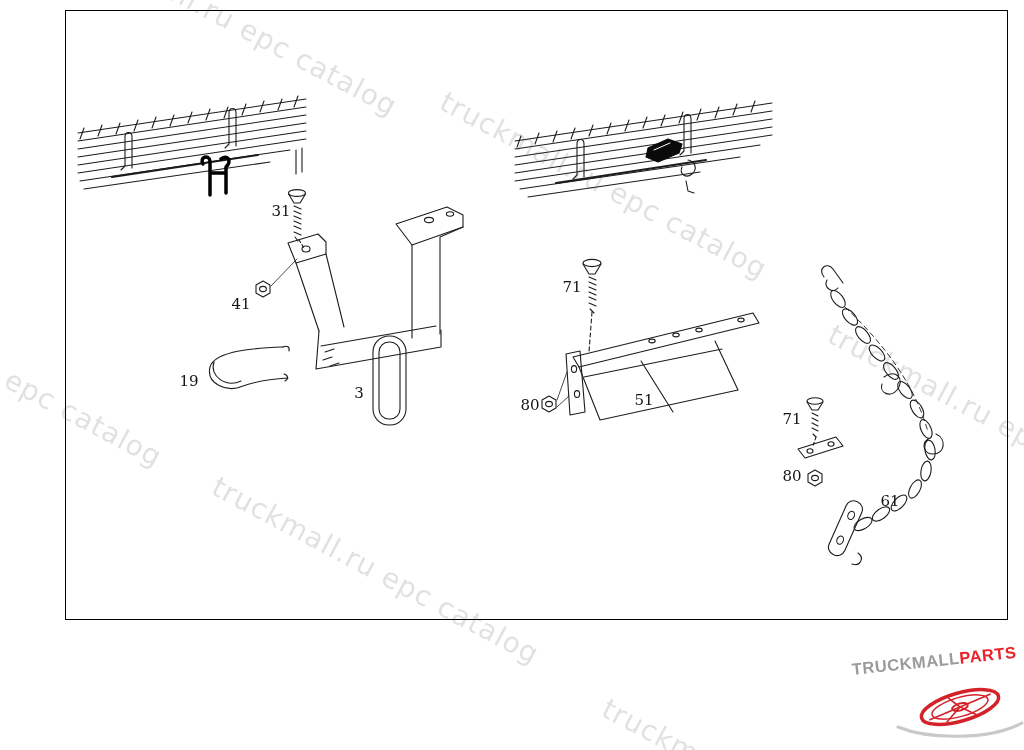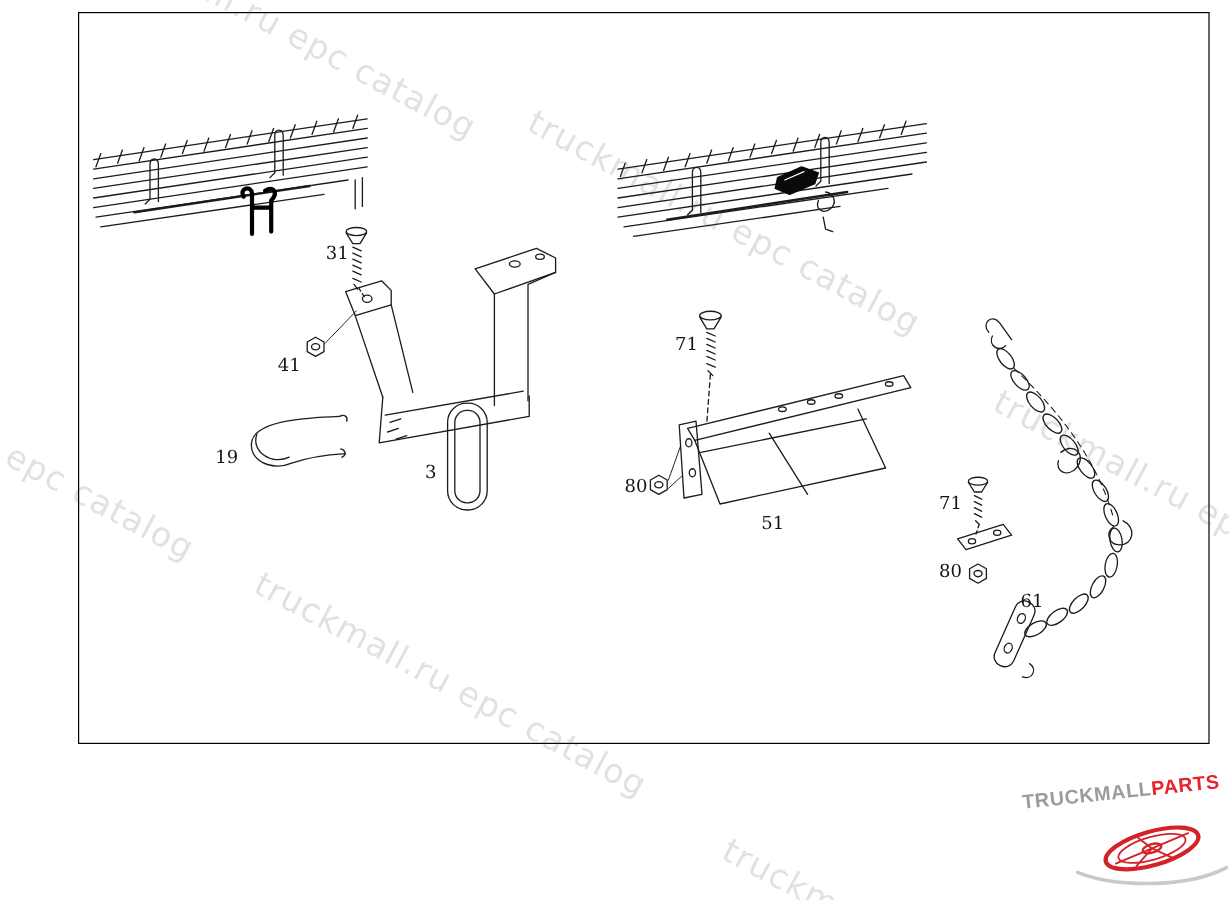--- a/index.html
+++ b/index.html
@@ -177,24 +177,24 @@
     </g>
   </g>
 </svg>
 
 <div class="part-label" style="left:281px;top:211px">31</div>
 <div class="part-label" style="left:241px;top:304px">41</div>
 <div class="part-label" style="left:189px;top:381px">19</div>
 <div class="part-label" style="left:359px;top:393px">3</div>
 <div class="part-label" style="left:572px;top:287px">71</div>
 <div class="part-label" style="left:530px;top:405px">80</div>
-<div class="part-label" style="left:644px;top:436px">51</div>
+<div class="part-label" style="left:644px;top:400px">51</div>
 <div class="part-label" style="left:792px;top:419px">71</div>
 <div class="part-label" style="left:792px;top:476px">80</div>
-<div class="part-label" style="left:860px;top:501px">61</div>
+<div class="part-label" style="left:890px;top:501px">61</div>
 
 <div class="wm" style="left:80px;top:-78px">truckmall.ru epc catalog</div>
 <div class="wm" style="left:450px;top:85px">truckmall.ru epc catalog</div>
 <div class="wm" style="left:-155px;top:273px">truckmall.ru epc catalog</div>
 <div class="wm" style="left:222px;top:470px">truckmall.ru epc catalog</div>
 <div class="wm" style="left:838px;top:318px">truckmall.ru epc catalog</div>
 <div class="wm" style="left:612px;top:692px">truckmall.ru epc catalog</div>
 
 <div class="logo">
   <div class="logo-text">

